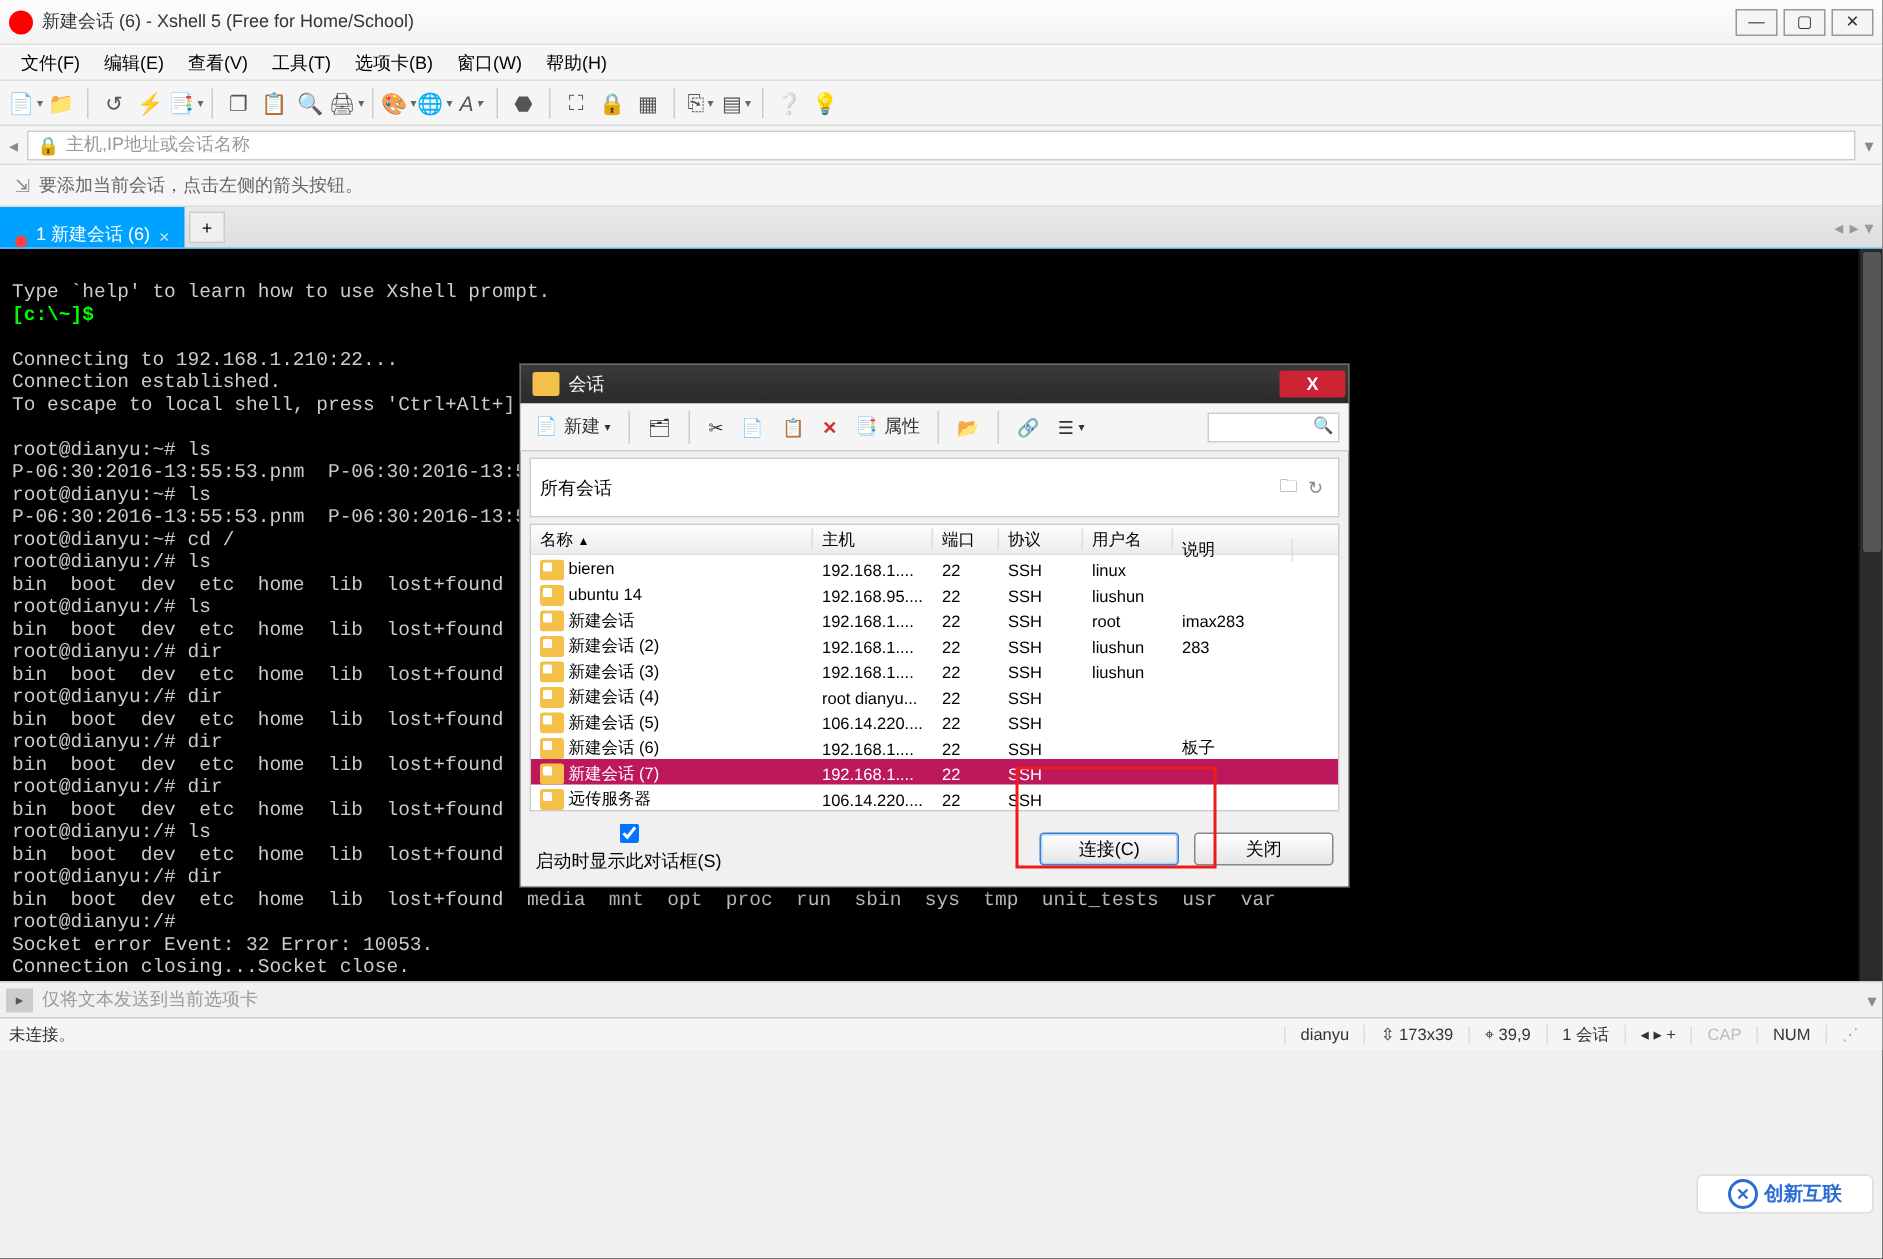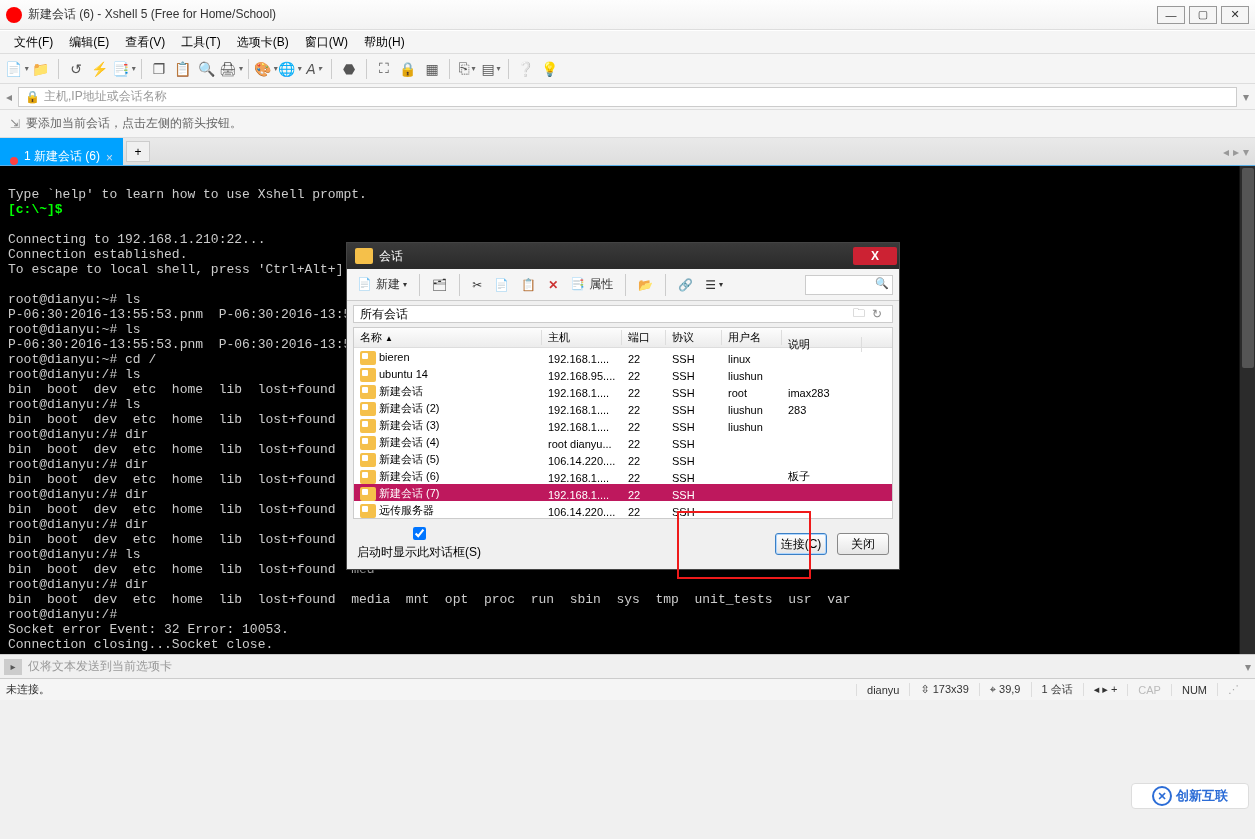--- a/index.html
+++ b/index.html
@@ -61,36 +61,36 @@
 .dlg-title .ico{ width:18px; height:16px; background:#f5c04a; margin:0 6px; border-radius:2px;}
 .dlg-title .txt{ flex:1; font-size:12px;}
 .dlg-close{ width:44px; height:18px; background:#c23; color:#fff; display:flex; align-items:center; justify-content:center; font-weight:bold; border-radius:2px;}
 .dlg-toolbar{ height:32px; background:#f5f5f5; border-bottom:1px solid #ccc; display:flex; align-items:center; padding:0 6px; gap:4px;}
 .dlg-toolbar .sep{ width:1px; height:22px; background:#ccc; margin:0 4px;}
 .dlg-toolbar .btn{ display:flex; align-items:center; gap:3px; padding:2px 4px; color:#333;}
 .dlg-toolbar .btn .ic{ width:16px; height:16px; display:inline-block;}
 .dlg-search{ flex:1; }
 .dlg-searchbox{ width:88px; height:20px; border:1px solid #ccc; background:#fff; float:right; position:relative;}
 .dlg-searchbox::after{ content:"🔍"; position:absolute; right:3px; top:1px; font-size:11px; color:#888;}
-.dlg-path{ height:18px; background:#fff; border:1px solid #ccc; margin:0 6px; display:flex; align-items:center; padding:0 6px;}
+.dlg-path{ height:40px; background:#fff; border:1px solid #ccc; margin:0 6px; display:flex; align-items:center; padding:0 6px;}
 .dlg-path .txt{ flex:1;}
 .dlg-path .picon{ width:18px; height:16px; color:#888; display:flex; align-items:center; justify-content:center;}
 .dlg-list{ margin:4px 6px 0; border:1px solid #ccc; background:#fff;}
 .dlg-head{ display:flex; background:linear-gradient(#fdfdfd,#ececec); border-bottom:1px solid #ddd; height:20px; align-items:center; font-size:11px;}
 .dlg-head .col{ padding:0 6px; border-right:1px solid #ddd; overflow:hidden; white-space:nowrap;}
 .dlg-row{ display:flex; height:17px; align-items:flex-end; font-size:11px;}
 .dlg-row .col{ padding:0 6px; overflow:hidden; white-space:nowrap; text-overflow:ellipsis;}
 .dlg-row .ricon{ width:16px; height:14px; background:#f5c04a; margin-right:3px; display:inline-block; border-radius:2px; vertical-align:middle; position:relative;}
 .dlg-row .ricon::after{ content:""; position:absolute; left:2px; top:2px; width:6px; height:6px; background:#fff; border-radius:1px;}
 .dlg-row.sel{ background:#be185d; color:#fff;}
 .c-name{width:188px;} .c-host{width:80px;} .c-port{width:44px;} .c-proto{width:56px;} .c-user{width:60px;} .c-desc{width:80px;margin-top:14px;}
 .dlg-bottom{ display:flex; align-items:center; padding:8px 10px; gap:10px;}
 .dlg-bottom .chk{ display:flex; align-items:center; gap:4px;flex-direction:column;}
 .dlg-bottom .spacer{ flex:1;}
-.dlg-btn{ width:52px; height:22px; border:1px solid #888; background:linear-gradient(#fefefe,#e6e6e6); display:flex; align-items:center; justify-content:center; border-radius:3px;}
+.dlg-btn{ width:93px; height:22px; border:1px solid #888; background:linear-gradient(#fefefe,#e6e6e6); display:flex; align-items:center; justify-content:center; border-radius:3px;}
 .dlg-btn.primary{ border:1px solid #3b7fc4; box-shadow: inset 0 0 0 1px #aed6ff;}
 .redbox{ position:absolute; border:2px solid #ef1a1a; pointer-events:none;}
 
 
 .watermark{ position:absolute; right:6px; bottom:30px; width:118px; height:26px; background:#fff; border:1px solid #ddd; display:flex; align-items:center; justify-content:center; color:#2b6cd6; font-weight:bold; font-size:13px; border-radius:4px;}
 .watermark .wic{ width:20px; height:20px; border:2px solid #2b6cd6; border-radius:50%; margin-right:4px; display:flex; align-items:center; justify-content:center; font-size:11px;}
 </style>
 </head>
 <body>
 

